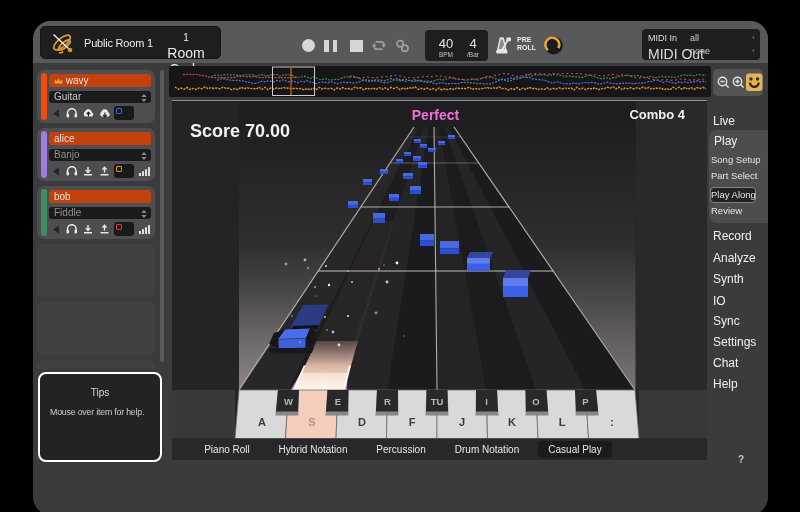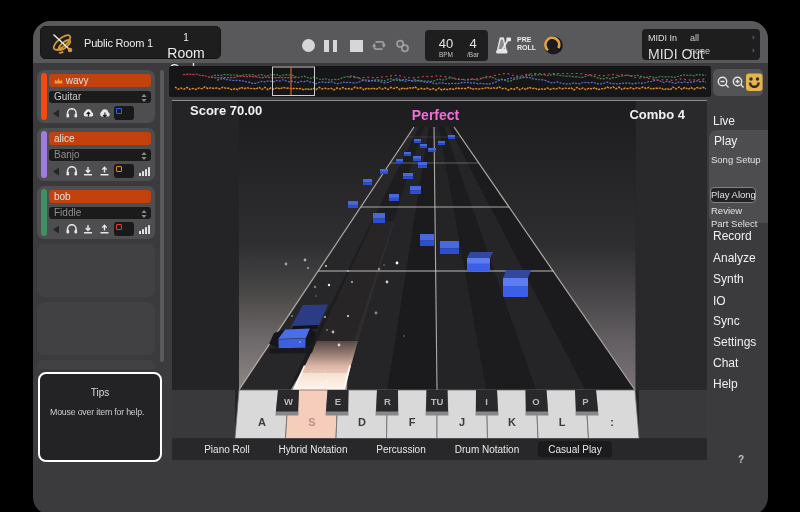--- a/index.html
+++ b/index.html
@@ -396,30 +396,30 @@
         <polygon points="403.0,289.0 424.0,289.0 426.1,310.5 404.1,310.5" fill="#29292b"></polygon>
         <text x="413.5" y="304" font-size="9.5" font-weight="bold" fill="#b8b8b8" text-anchor="middle" font-family="Liberation Sans">P</text>
         <rect x="0" y="337.5" width="535" height="22.5" fill="#28282a"></rect>
         <rect x="366" y="340" width="74" height="16.5" rx="4" fill="#1b1b1d"></rect>
         <text x="55" y="352" font-size="10" fill="#e8e8e8" text-anchor="middle" font-family="Liberation Sans">Piano Roll</text>
         <text x="141" y="352" font-size="10" fill="#e8e8e8" text-anchor="middle" font-family="Liberation Sans">Hybrid Notation</text>
         <text x="229" y="352" font-size="10" fill="#e8e8e8" text-anchor="middle" font-family="Liberation Sans">Percussion</text>
         <text x="315" y="352" font-size="10" fill="#e8e8e8" text-anchor="middle" font-family="Liberation Sans">Drum Notation</text>
         <text x="403" y="352" font-size="10" fill="#e8e8e8" text-anchor="middle" font-family="Liberation Sans">Casual Play</text>
       </svg>
-<div style="position:absolute;left:18px;top:2px;font-size:13px;font-weight:bold;color:#f2f2f2;">Score 70.00</div>
+<div style="position:absolute;left:18px;top:20px;font-size:18px;font-weight:bold;color:#f2f2f2;">Score 70.00</div>
 <div style="position:absolute;left:-4px;top:5.5px;width:535px;text-align:center;font-size:14px;font-weight:bold;color:#f26fd7;">Perfect</div>
 <div style="position:absolute;right:22px;top:6px;font-size:13px;font-weight:bold;color:#f2f2f2;">Combo 4</div>
 </div>
 
   <div class="menu" style="top:93px;">Live</div>
   <div id="playpanel"></div>
   <div class="menu" style="left:681px;top:113px;">Play</div>
   <div class="smenu" style="top:133px;">Song Setup</div>
-  <div class="smenu" style="top:149px;margin-top:48px;">Part Select</div>
+  <div class="smenu" style="top:149px;">Part Select</div>
   <div class="abs" style="left:676.5px;top:165.5px;width:46px;height:16px;background:#232325;border:1px solid #828284;border-radius:4px;"></div>
   <div class="smenu" style="top:168px;">Play Along</div>
   <div class="smenu" style="top:184px;">Review</div>
   <div class="menu" style="top:208px;">Record</div>
   <div class="menu" style="top:229.5px;">Analyze</div>
   <div class="menu" style="top:251px;">Synth</div>
   <div class="menu" style="top:272.5px;">IO</div>
   <div class="menu" style="top:292.5px;">Sync</div>
   <div class="menu" style="top:314px;">Settings</div>
   <div class="menu" style="top:334.5px;">Chat</div>

